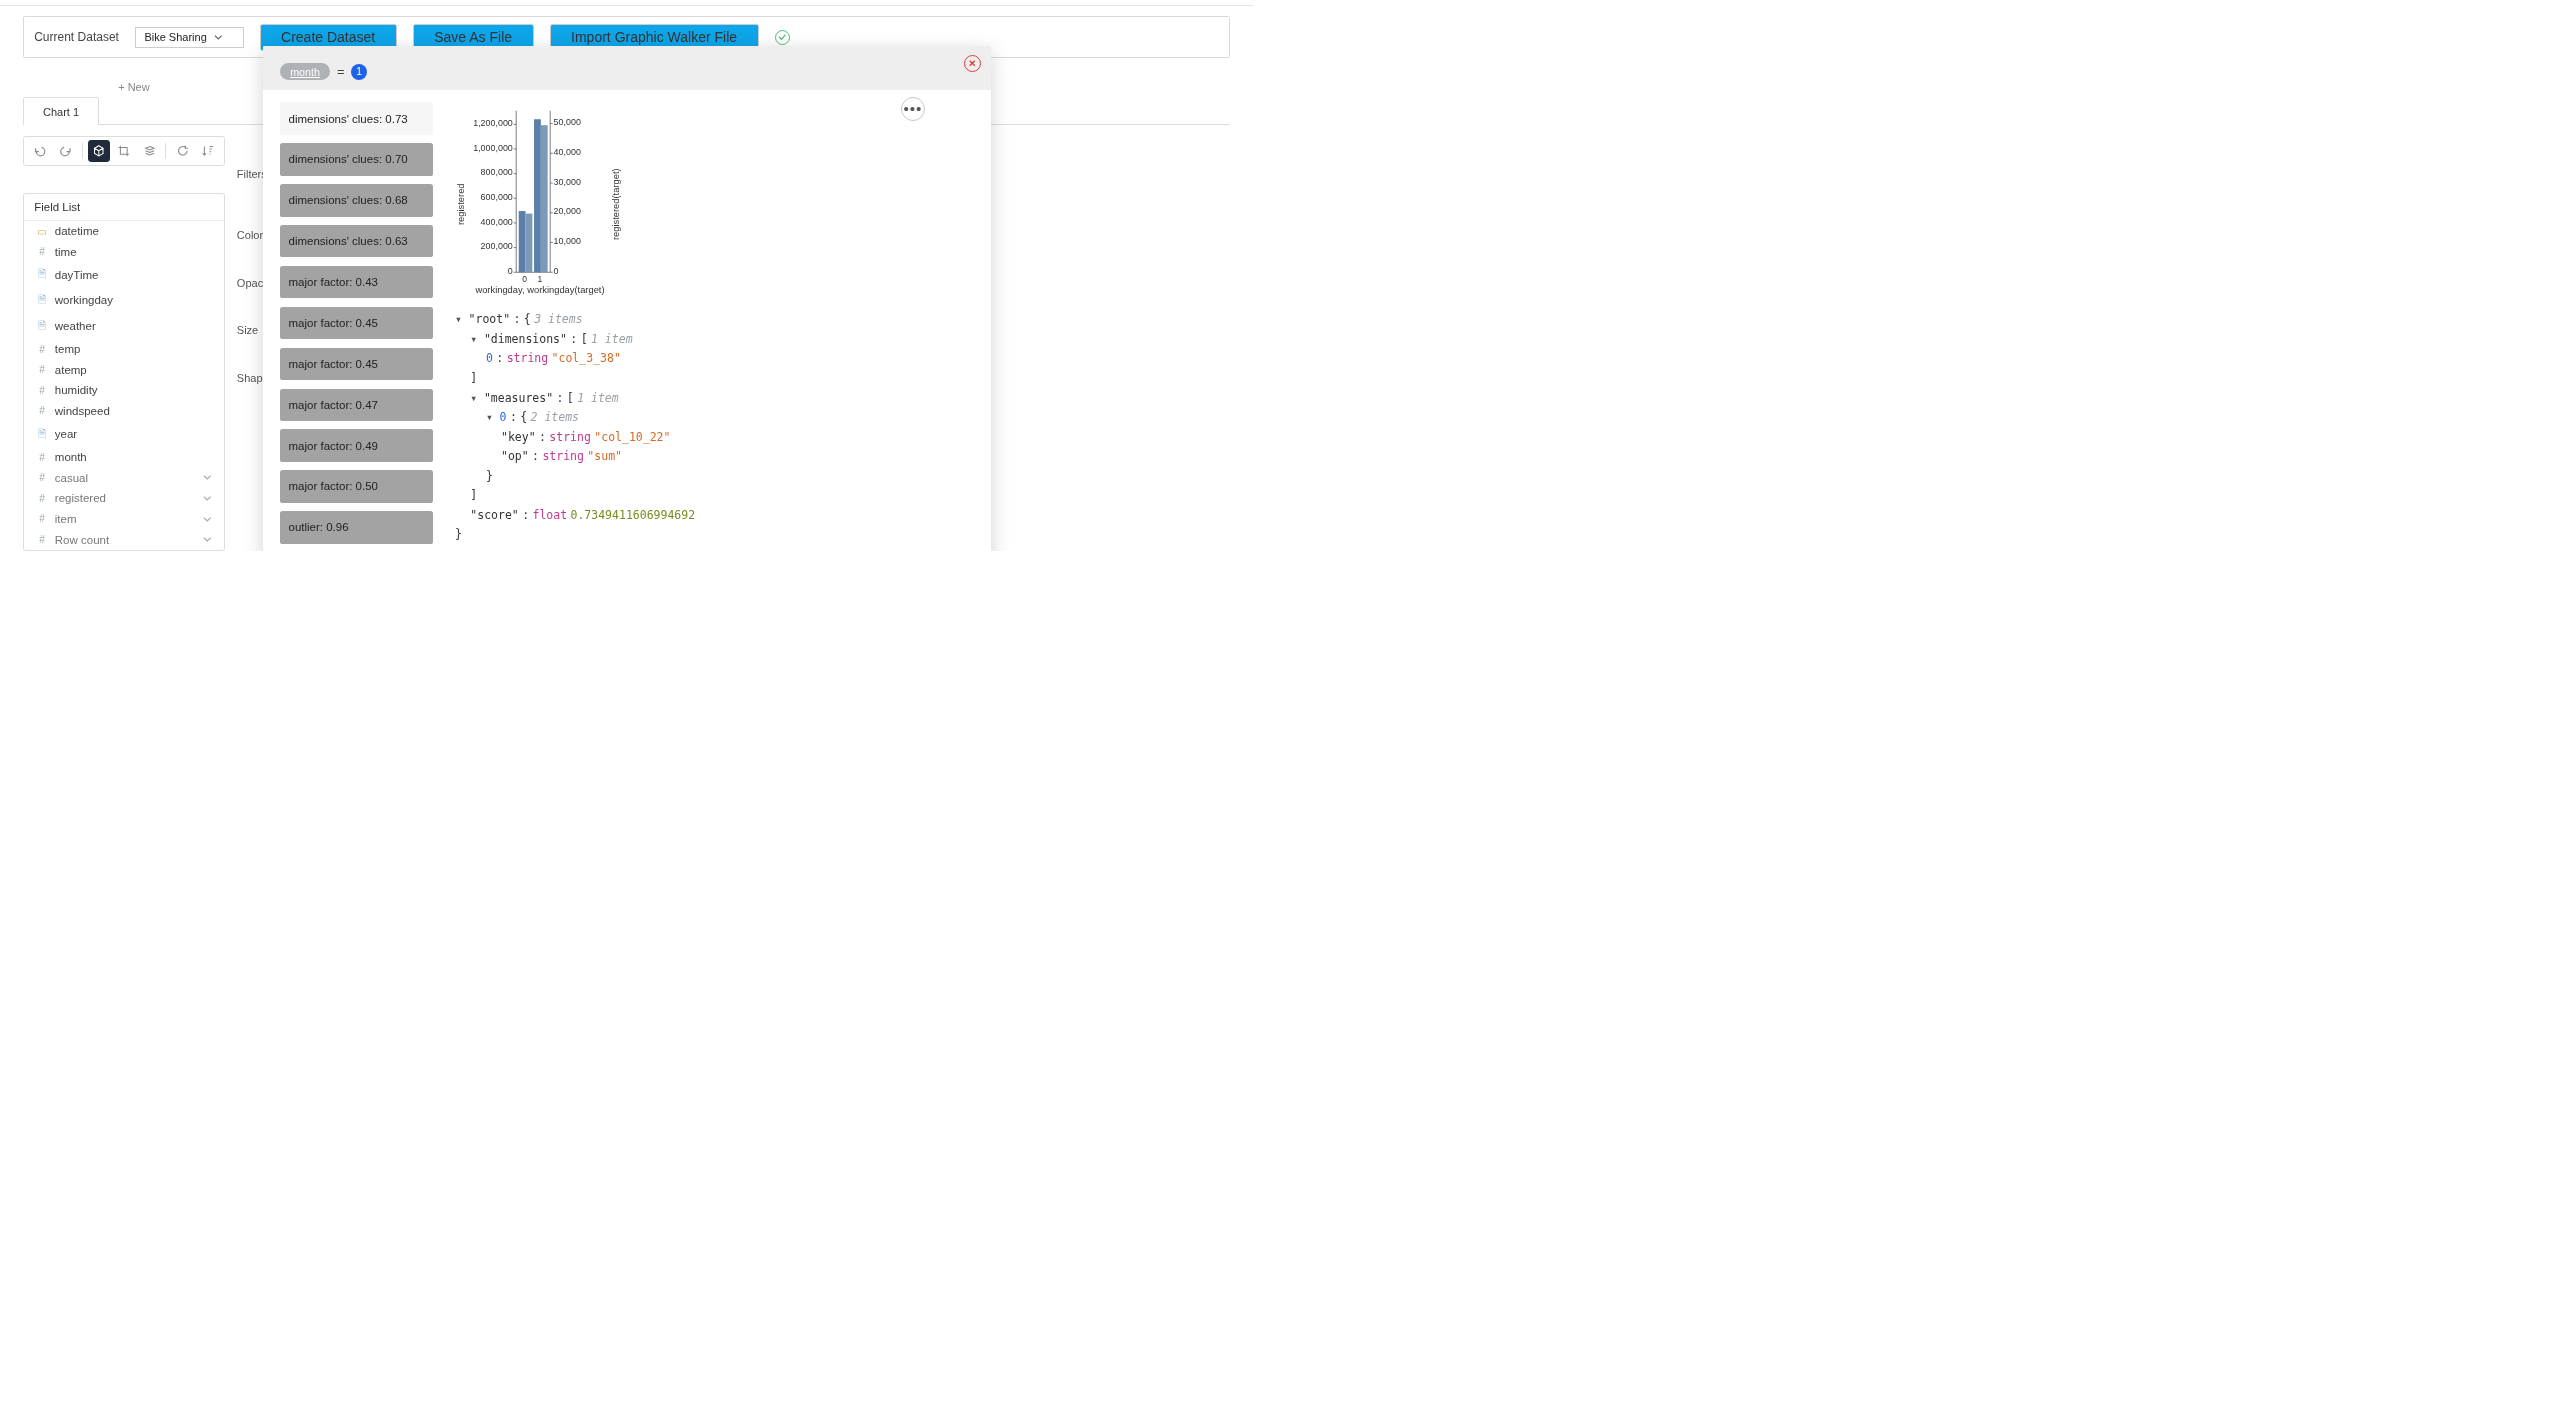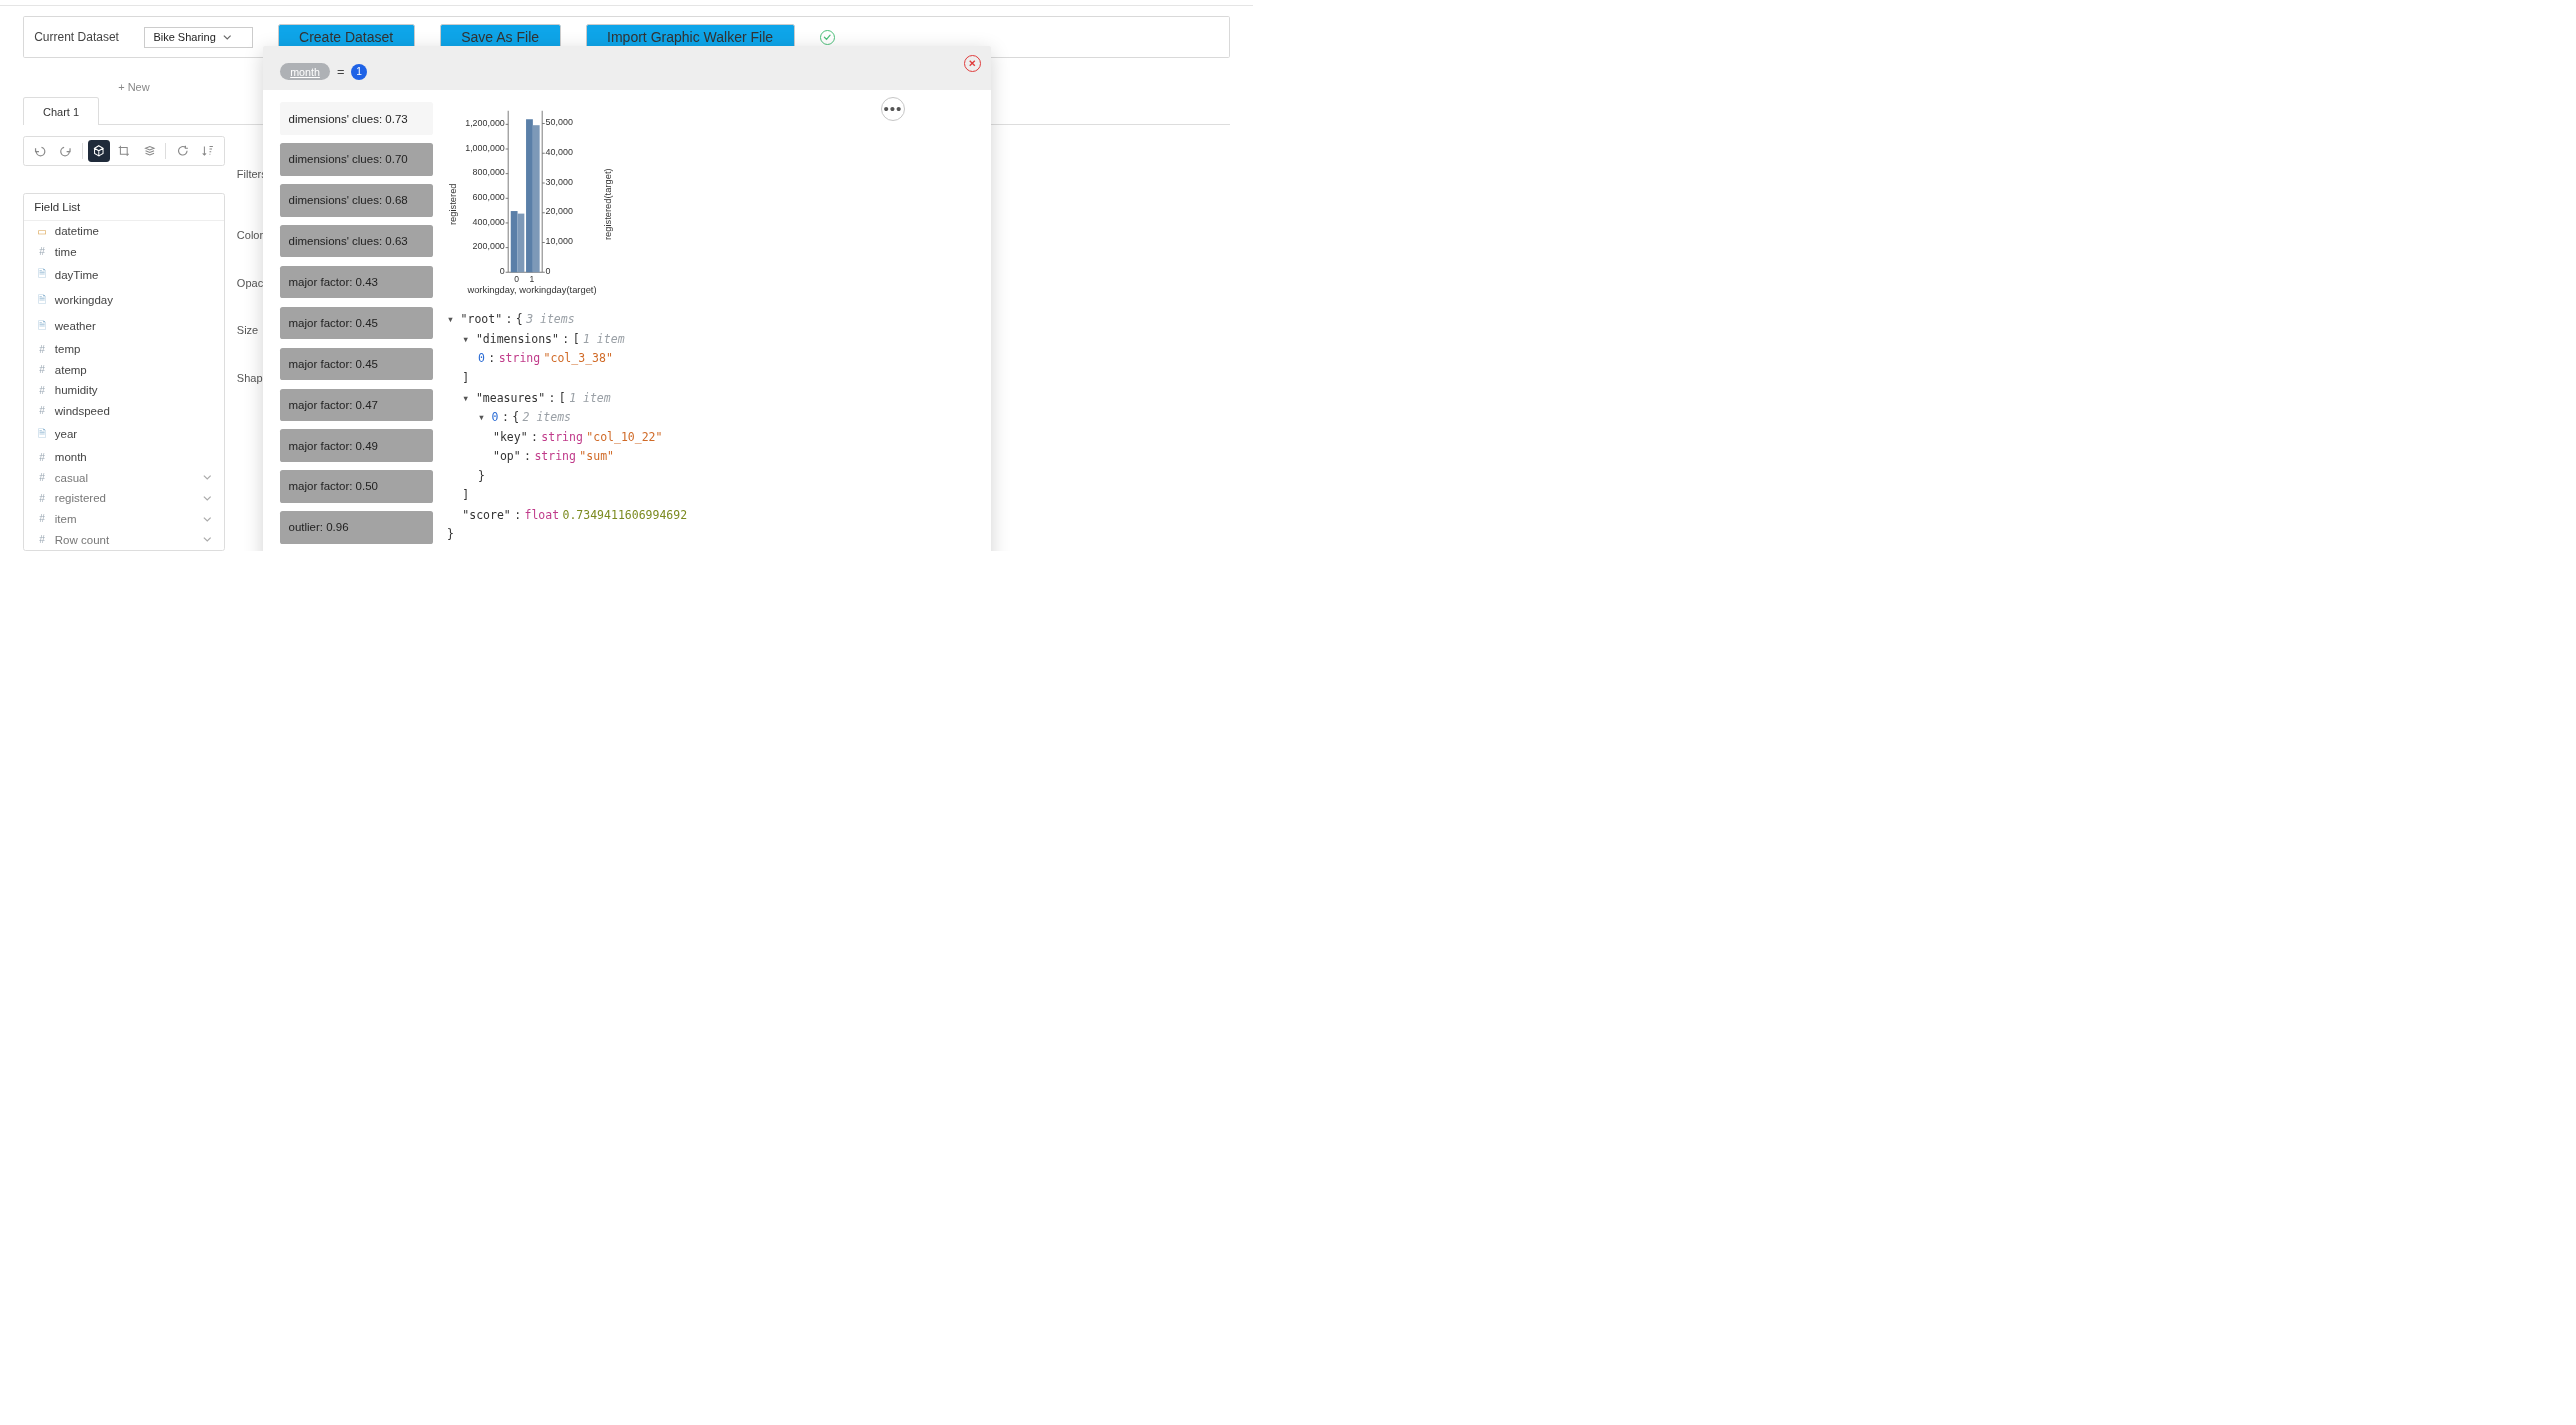--- a/index.html
+++ b/index.html
@@ -16,21 +16,21 @@
   .top-sep { border-bottom: 0.9px solid #e5e5e5; height: 6px; }
 
   
   .toolbar {
     margin: 10.2px 23px 0 23px;
     border: 0.9px solid #d9d9d9;
     border-radius: 1.7px;
     padding: 6.8px 10.2px;
     display: flex;
     align-items: center;
-    gap: 25px;
+    gap: 16px;
     background: #fff;
   }
   .tb-label { color: #444; font-size: 12px; }
   .tb-select {
     border: 0.9px solid #ccc;
     border-radius: 0;
     padding: 3.4px 20.5px 3.4px 8.5px;
     font-size: 11px;
     position: relative;
     display: inline-flex;
@@ -195,22 +195,22 @@
     background: #1e62e6;
     color: #fff;
     width: 16px; height: 16px;
     border-radius: 50%;
     display: inline-flex; align-items: center; justify-content: center;
     font-size: 10.2px;
   }
 
   .modal-body {
     display: flex;
-    gap: 14px;
-    padding: 12px 25px 22px 17px;
+    gap: 22px;
+    padding: 12px 5px 22px 17px;
   }
 
   
   .clue-col { flex: 0 0 153px; display: flex; flex-direction: column; gap: 8.5px; }
   .clue {
     background: #a3a3a3;
     border-radius: 2.6px;
     padding: 10.2px 8.5px;
     font-size: 11.5px;
     color: #222;

